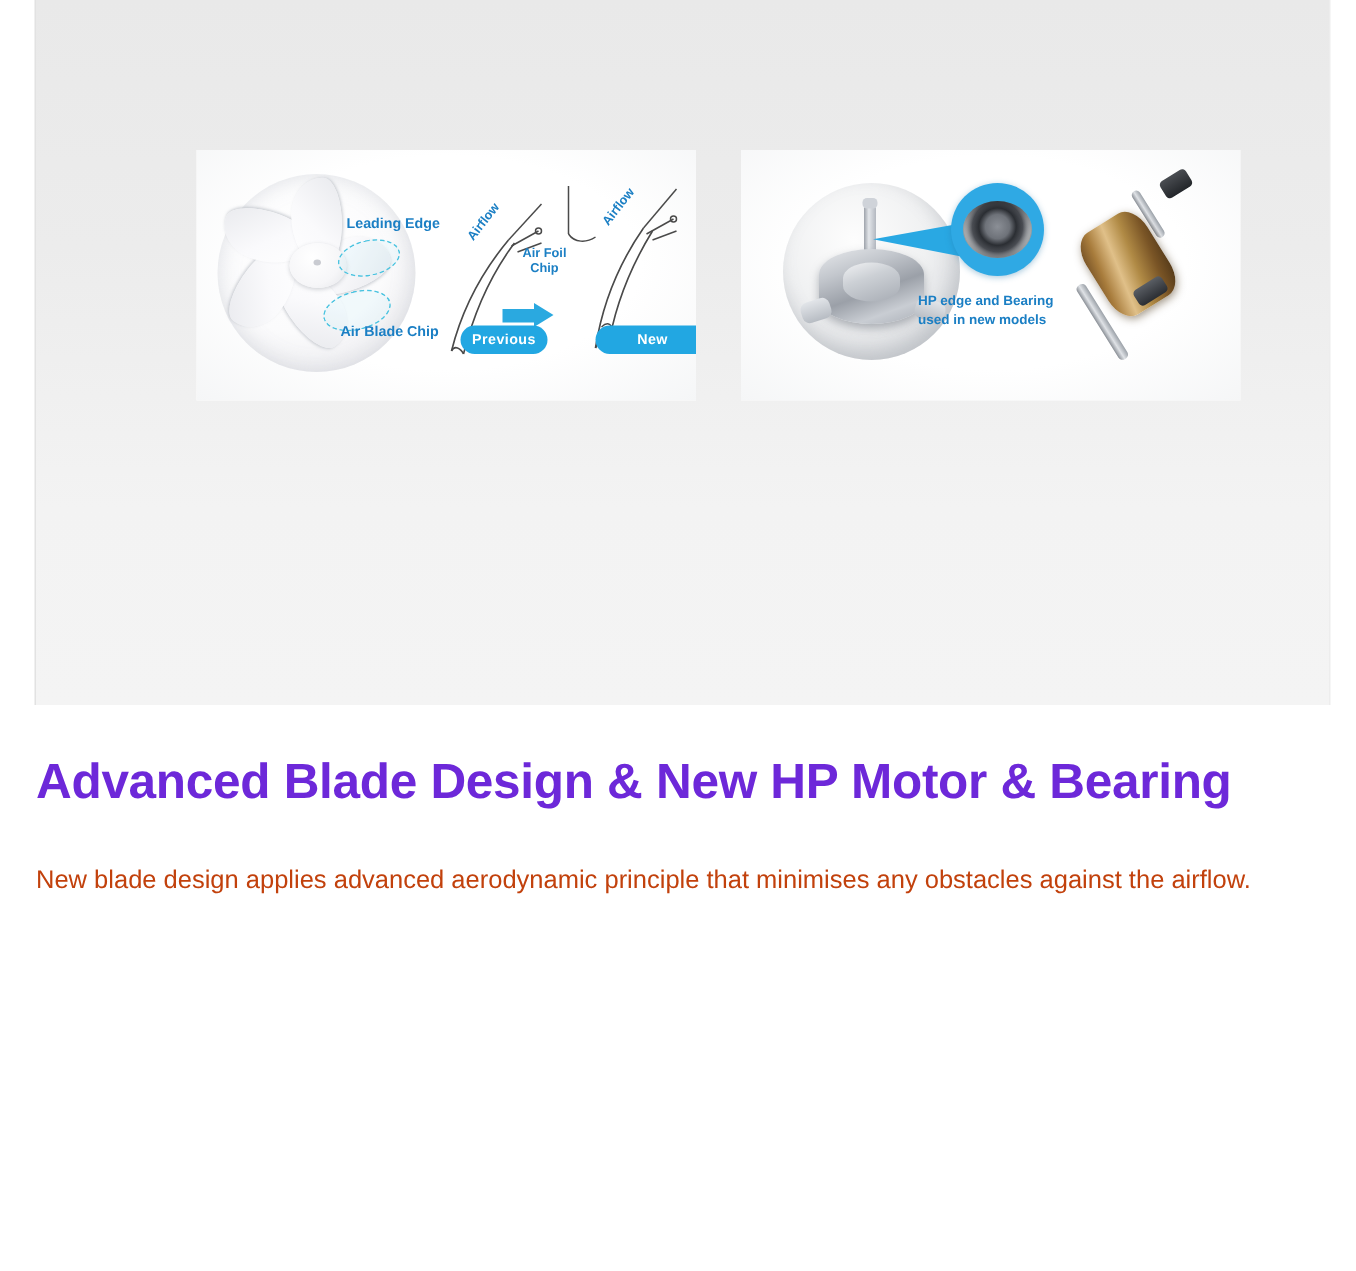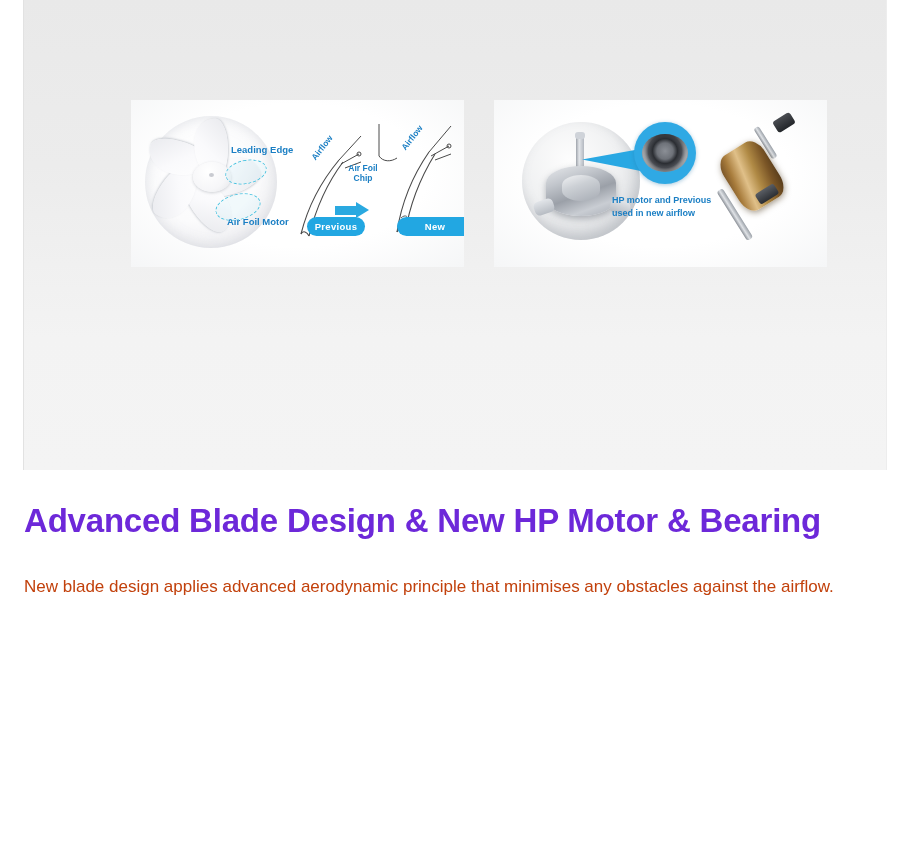--- a/index.html
+++ b/index.html
@@ -361,21 +361,21 @@
           <div class="blade b2"></div>
           <div class="blade b3"></div>
           <div class="blade b4"></div>
           <div class="blade b5"></div>
           <div class="fan-hub"></div>
           <div class="marker-ellipse marker-le"></div>
           <div class="marker-ellipse marker-afc"></div>
         </div>
 
         <div class="lbl-leading-edge">Leading Edge</div>
-        <div class="lbl-air-foil-chip">Air Foil Motor</div>
+        <div class="lbl-air-foil-chip">Air Blade Chip</div>
 
         <div class="airfoil-stage">
 
           <div class="foil foil-prev">
             <svg width="72" height="108" viewBox="0 0 72 108">
               <path d="M8 102 C14 78, 26 52, 46 28" stroke="#4a4a4a" stroke-width="1.1" fill="none"></path>
               <path d="M16 104 C22 80, 32 54, 50 30" stroke="#4a4a4a" stroke-width="1.1" fill="none"></path>
               <path d="M8 102 C10 98, 14 100, 16 104" stroke="#4a4a4a" stroke-width="1.1" fill="none"></path>
               <line x1="46" y1="28" x2="68" y2="4" stroke="#4a4a4a" stroke-width="1"></line>
               <line x1="48" y1="32" x2="66" y2="22" stroke="#4a4a4a" stroke-width="1"></line>
@@ -425,22 +425,22 @@
           <div class="motor-foot foot-l"></div>
           <div class="motor-foot foot-r"></div>
         </div>
 
         <div class="callout-cone"></div>
         <div class="bearing-circle">
           <div class="bearing-photo"></div>
         </div>
 
         <div class="motor-caption">
-          <div>HP motor and Previous</div>
-          <div>used in new airflow</div>
+          <div>HP edge and Bearing</div>
+          <div>used in new models</div>
         </div>
 
         <div class="rotor">
           <div class="rotor-shaft-up"></div>
           <div class="rotor-nut nut-top"></div>
           <div class="rotor-can"></div>
           <div class="rotor-nut nut-mid"></div>
           <div class="rotor-shaft-low"></div>
         </div>
 

